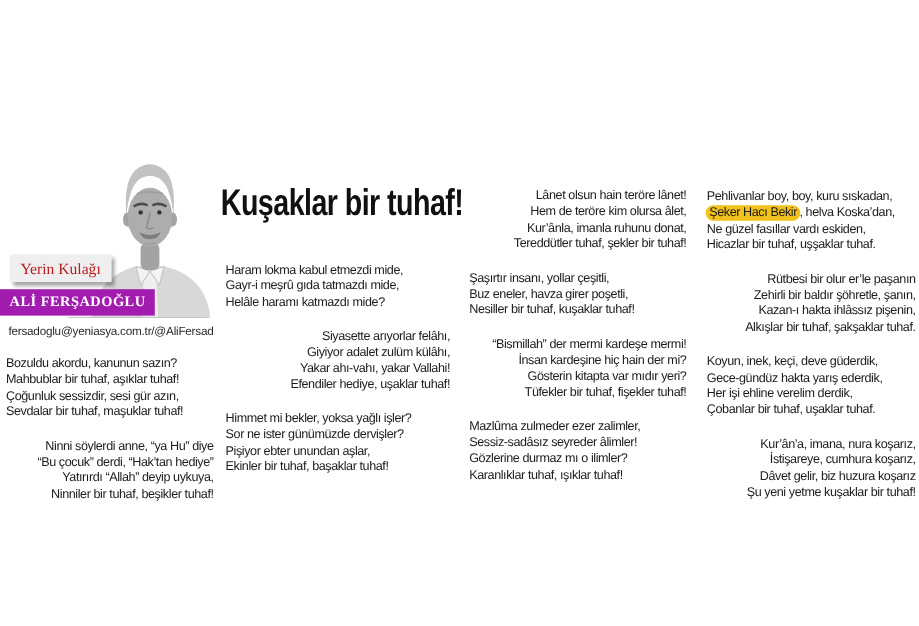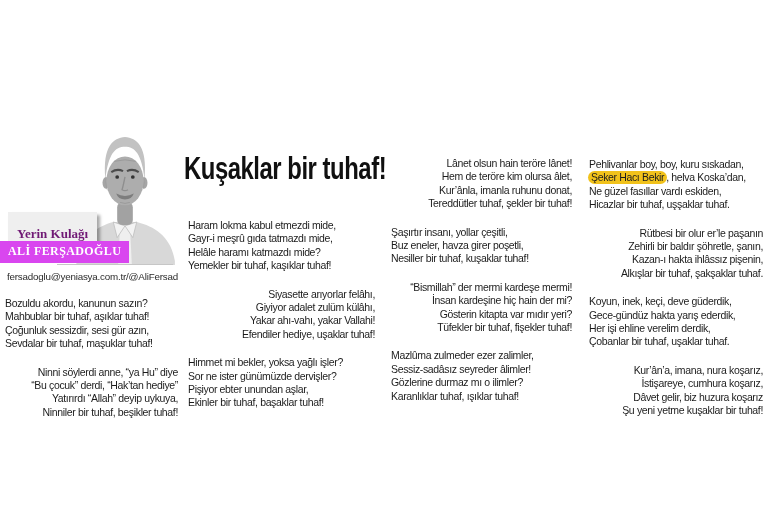--- a/index.html
+++ b/index.html
@@ -5,26 +5,26 @@
   html,body{margin:0;padding:0;background:#fff;}
   .page{
     position:relative;width:766px;height:522px;background:#ffffff;overflow:hidden;
     font-family:"Liberation Sans",sans-serif;color:#1c1c1c;
   }
   
   .portrait{position:absolute;left:73px;top:132px;width:104px;height:133px;}
   .photo-baseline{position:absolute;left:57px;top:264px;width:116px;height:1px;background:#c6c6c6;}
   .column-label-badge{
     position:absolute;left:8px;top:212px;z-index:3;background:#efefef;
-    padding:14px 9px 3px 9px;box-shadow:3px 3px 3px rgba(0,0,0,.35);
-    font-family:"Liberation Serif",serif;font-weight:bold;font-size:13px;color:#701a75;
+    padding:4px 9px 3px 9px;box-shadow:3px 3px 3px rgba(0,0,0,.35);
+    font-family:"Liberation Serif",serif;font-weight:normal;font-size:13px;color:#b91c1c;
     white-space:nowrap;
   }
   .author-name-band{
-    position:absolute;left:0px;top:241px;z-index:3;background:#d946ef;color:#ffffff;
+    position:absolute;left:0px;top:241px;z-index:3;background:#a21caf;color:#ffffff;
     padding:3px 8px 4px 8px;font-family:"Liberation Serif",serif;font-weight:bold;
     font-size:12px;letter-spacing:.4px;white-space:nowrap;
   }
   .author-contact{
     position:absolute;left:7px;top:271px;font-size:9.8px;letter-spacing:-.2px;color:#2b2b2b;
     white-space:nowrap;
   }
   
   .article-title{
     position:absolute;left:184px;top:151px;
@@ -111,21 +111,20 @@
         <div class="line">“Bu çocuk” derdi, “Hak’tan hediye”</div>
         <div class="line">Yatırırdı “Allah” deyip uykuya,</div>
         <div class="line">Ninniler bir tuhaf, beşikler tuhaf!</div>
       </div>
     </div>
   <div class="poem-col" id="col-1">
       <div class="stanza left">
         <div class="line">Haram lokma kabul etmezdi mide,</div>
         <div class="line">Gayr-i meşrû gıda tatmazdı mide,</div>
         <div class="line">Helâle haramı katmazdı mide?</div>
-        <div class="line">Yemekler bir tuhaf, kaşıklar tuhaf!</div>
       </div>
       <div class="stanza right">
         <div class="line">Siyasette arıyorlar felâhı,</div>
         <div class="line">Giyiyor adalet zulüm külâhı,</div>
         <div class="line">Yakar ahı-vahı, yakar Vallahi!</div>
         <div class="line">Efendiler hediye, uşaklar tuhaf!</div>
       </div>
       <div class="stanza left">
         <div class="line">Himmet mi bekler, yoksa yağlı işler?</div>
         <div class="line">Sor ne ister günümüzde dervişler?</div>

